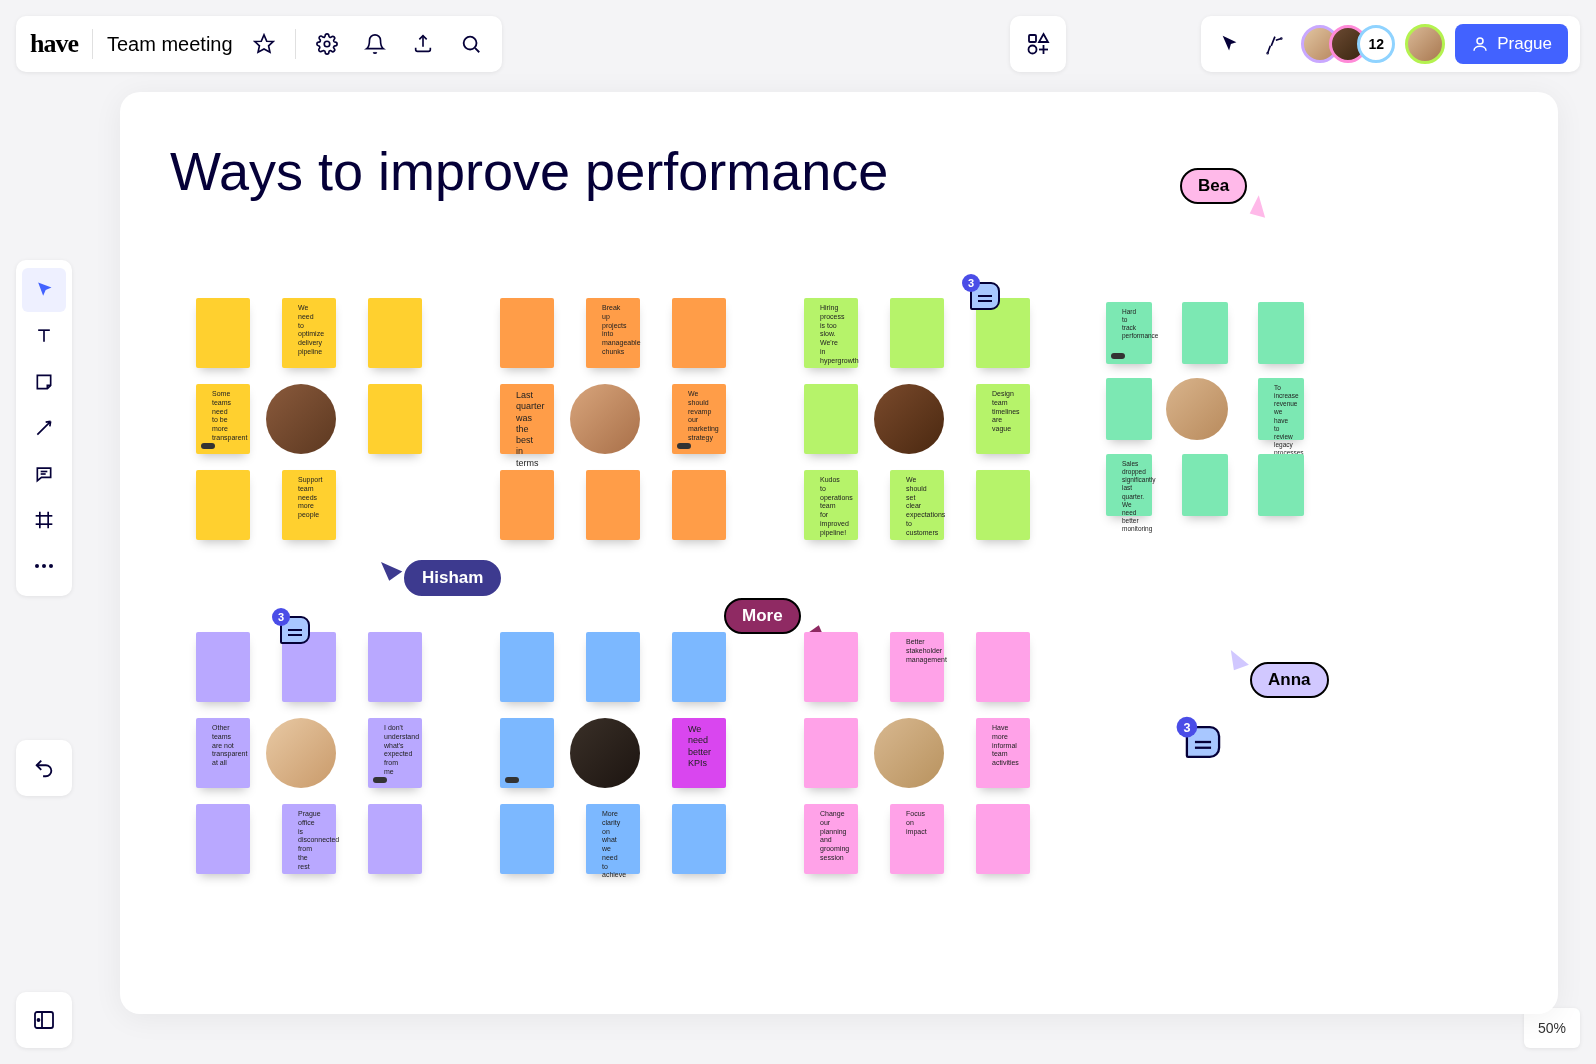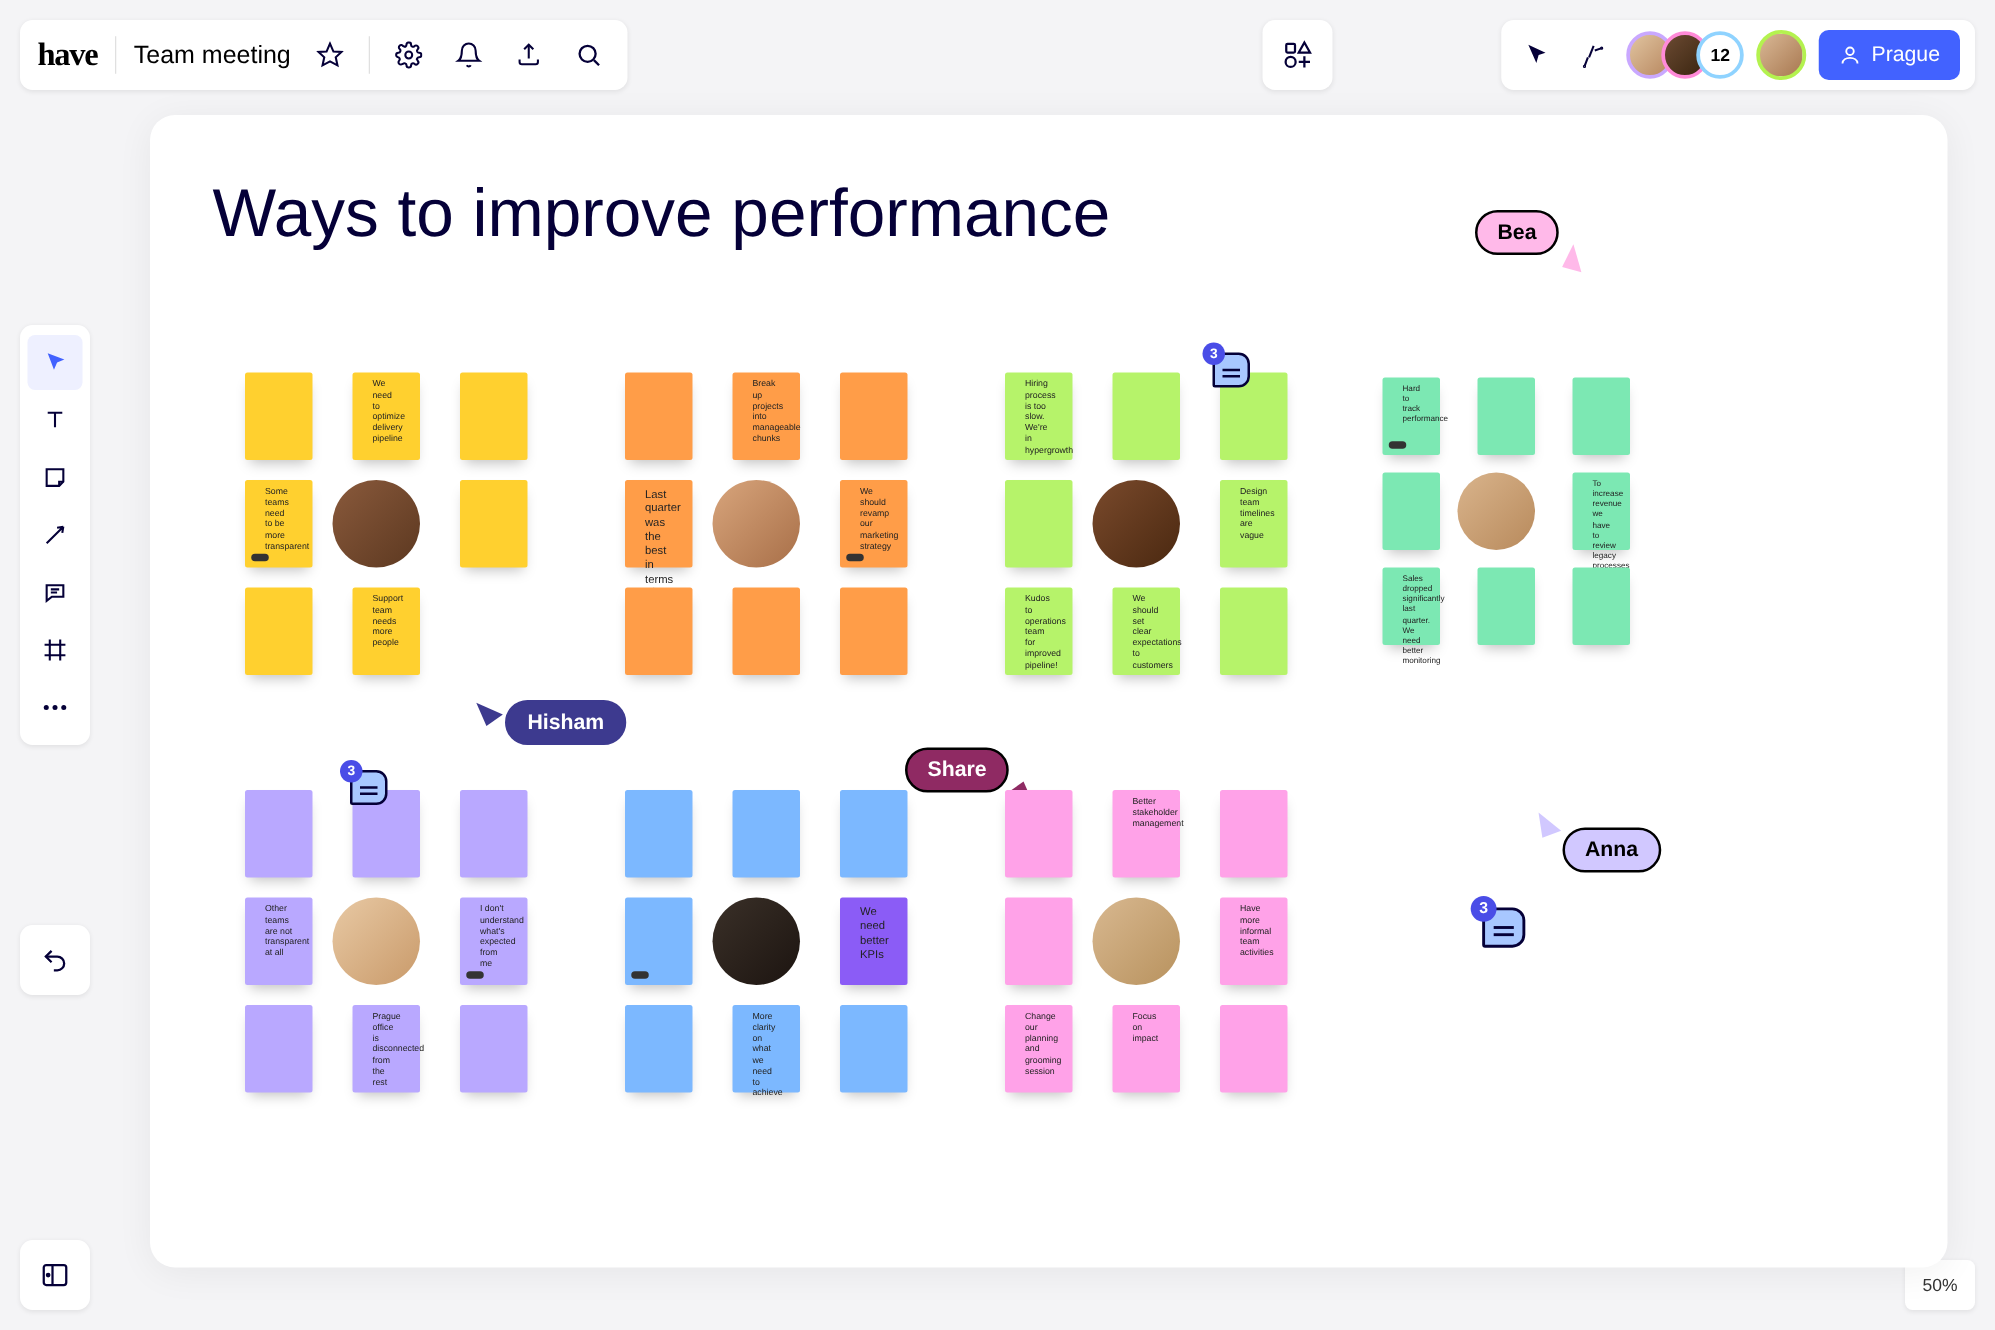--- a/index.html
+++ b/index.html
@@ -417,28 +417,28 @@
     </div>
 
   <div class="cluster" style="top:540px;left:364px;">
     <div class="sticky" style="background:#7cb8ff;"></div>
     <div class="sticky" style="background:#7cb8ff;"></div>
     <div class="sticky" style="background:#7cb8ff;"></div>
     <div class="sticky" style="background:#7cb8ff;">
         <span class="tag"></span>
       </div>
     <div class="portrait" style="background:linear-gradient(135deg,#3a3028,#1c1410);"></div>
-    <div class="sticky" style="font-size:9px;font-weight:500;background:#8b5cf6;font-size:9px;font-weight:500;">We need better KPIs</div>
+    <div class="sticky" style="font-size:9px;font-weight:500;background:#d946ef;font-size:9px;font-weight:500;">We need better KPIs</div>
     <div class="sticky" style="background:#7cb8ff;"></div>
     <div class="sticky" style="background:#7cb8ff;">More clarity on what we need to achieve</div>
     <div class="sticky" style="background:#7cb8ff;"></div>
   </div>
 
   <div class="cursor-tag" style="top:506px;left:604px;">
-    <span class="lbl" style="background:#8f2a63;border-color:#000000;color:#ffffff;">Share</span>
+    <span class="lbl" style="background:#8f2a63;border-color:#000000;color:#ffffff;">More</span>
   </div>
   <div class="col-cursor-arrow" style="top:536px;left:690px;border-bottom-color:#8f2a63;transform:rotate(145deg);"></div>
 
   <div class="cluster" style="top:540px;left:668px;">
     <div class="sticky" style="background:#ffa2e8;"></div>
     <div class="sticky" style="background:#ffa2e8;">Better stakeholder management</div>
     <div class="sticky" style="background:#ffa2e8;"></div>
     <div class="sticky" style="background:#ffa2e8;"></div>
     <div class="portrait" style="background:linear-gradient(135deg,#d8b890,#b8925e);"></div>
     <div class="sticky" style="background:#ffa2e8;">Have more informal team activities</div>

